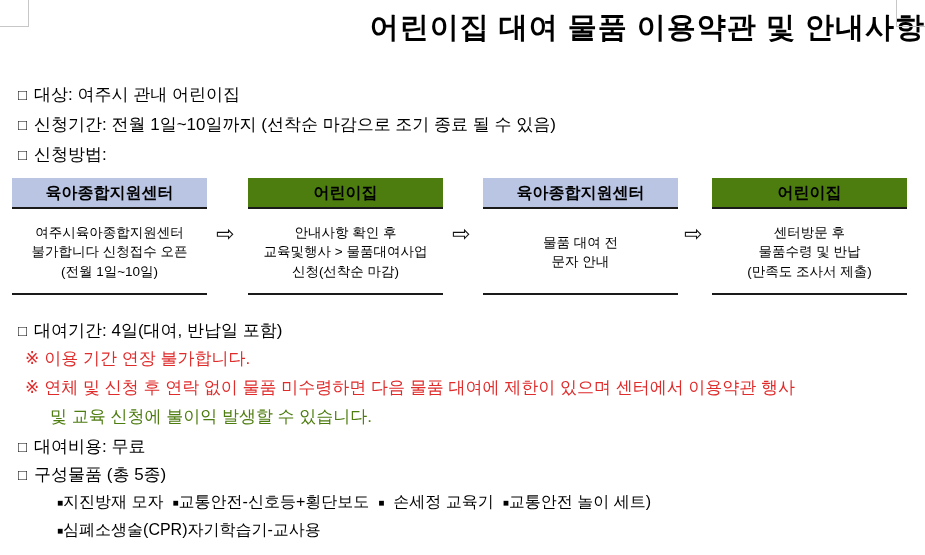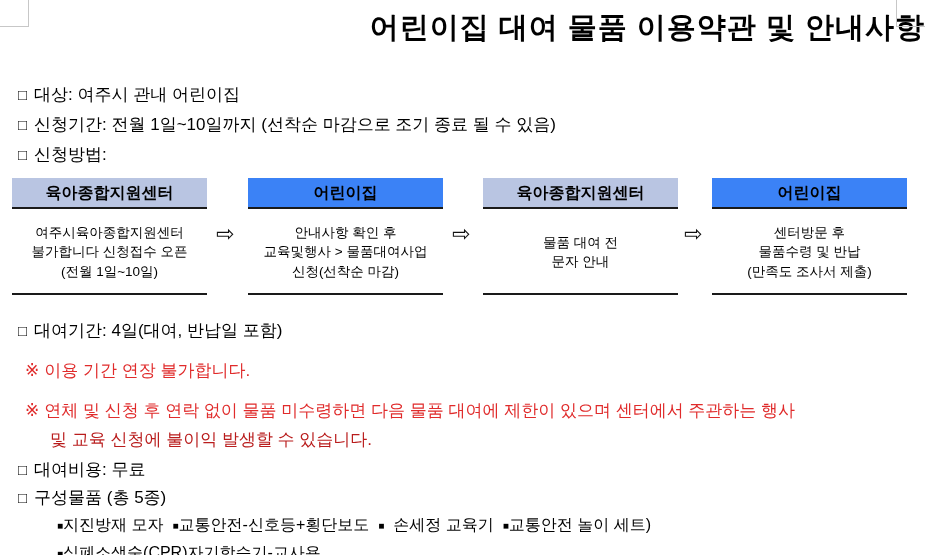--- a/index.html
+++ b/index.html
@@ -98,21 +98,21 @@
 
   .flow-head {
     height: 29px;
     line-height: 29px;
     text-align: center;
     font-size: 16px;
     font-weight: bold;
     border-bottom: 2px solid #1a1a1a;
   }
   .flow-head.blue   { background: #b9c5e2; }
-  .flow-head.orange { background: #3b82f6; font-family: Liberation Serif, serif; }
+  .flow-head.orange { background: #4d7c0f; font-family: Liberation Serif, serif; }
 
   .flow-body {
     height: 86px;
     border-bottom: 2px solid #1a1a1a;
     text-align: center;
     font-size: 13.5px;
     line-height: 1.42;
     display: flex;
     flex-direction: column;
     justify-content: center;
@@ -141,25 +141,24 @@
   }
   #bottom-items .cb-line { margin-bottom: 11px; }
 
   .note-line {
     color: #e02b2b;
     font-size: 17px;
     line-height: 1.0;
     padding-left: 25px;
     margin-bottom: 12px;
     white-space: nowrap;
-    margin-top: 23px;
   }
   .note-line .mark { margin-right: 5px; }
   .note-cont {
-    color: #b91c1c;
+    color: #4d7c0f;
     font-size: 17px;
     line-height: 1.0;
     padding-left: 50px;
     margin-bottom: 13px;
     white-space: nowrap;
   }
 
   .sq-line {
     font-size: 16px;
     line-height: 1.0;
@@ -247,21 +246,21 @@
   <div class="cb-line">
     <span class="cb-glyph">□</span>
     <span class="cb-text">대여기간: 4일(대여, 반납일 포함)</span>
   </div>
 
   <div class="note-line">
     <span class="mark">※</span><span>이용 기간 연장 불가합니다.</span>
   </div>
 
   <div class="note-line">
-    <span class="mark">※</span><span>연체 및 신청 후 연락 없이 물품 미수령하면 다음 물품 대여에 제한이 있으며 센터에서 주관하는 행사</span>
+    <span class="mark">※</span><span>연체 및 신청 후 연락 없이 물품 미수령하면 다음 물품 대여에 제한이 있으며 센터에서 이용약관 행사</span>
   </div>
 
   <div class="note-cont">및 교육 신청에 불이익 발생할 수 있습니다.</div>
 
   <div class="cb-line">
     <span class="cb-glyph">□</span>
     <span class="cb-text">대여비용: 무료</span>
   </div>
 
   <div class="cb-line">

